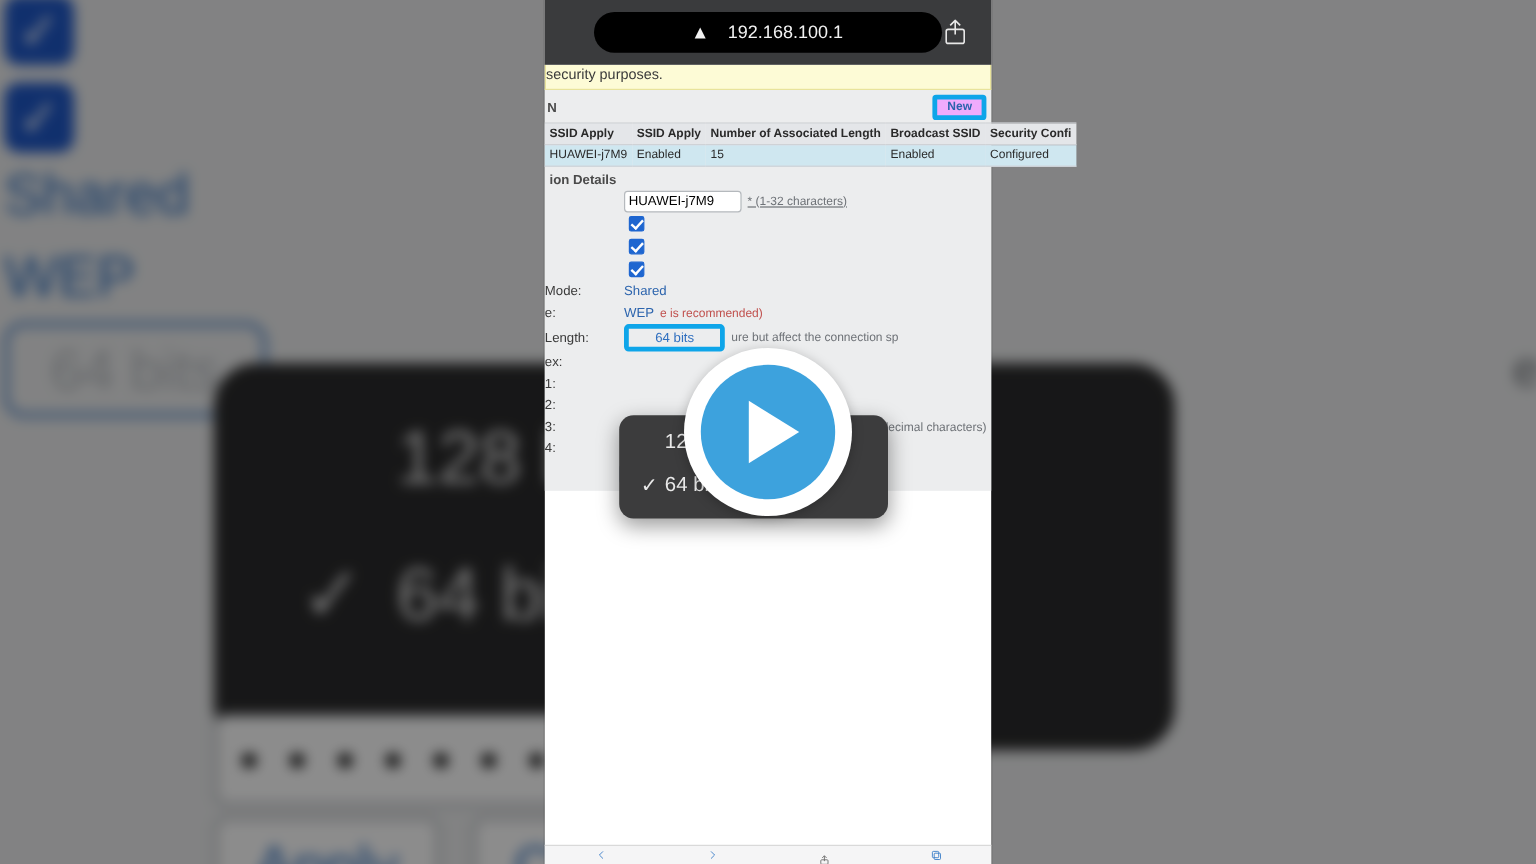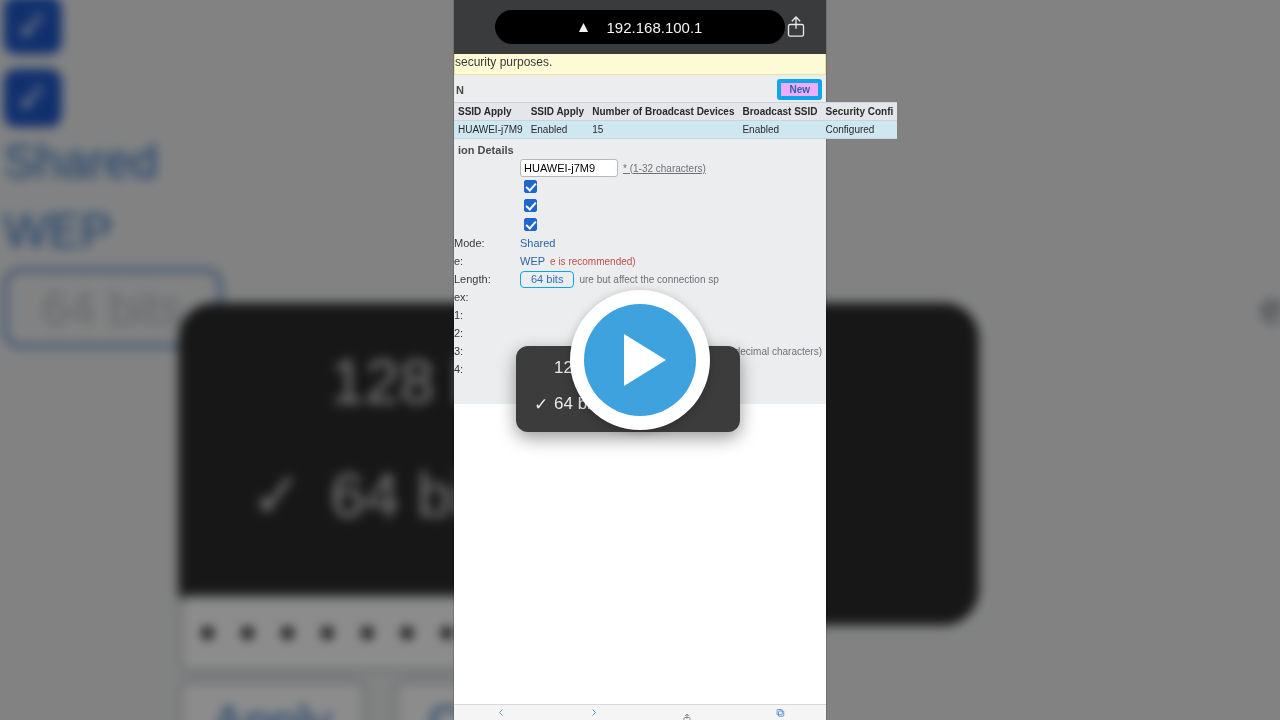--- a/index.html
+++ b/index.html
@@ -43,21 +43,21 @@
   .frow .flab{min-width:62px;color:#3a3a3a;text-align:left;padding-left:0;padding-right:4px;white-space:nowrap;overflow:hidden;}
   .frow .fval{display:flex;align-items:center;gap:5px;}
   .txtin{height:16px;width:90px;border:1px solid #b5b9bd;border-radius:3px;background:#fff;font-size:11px;padding:0 3px;}
   .small-note{color:#6e7277;font-size:10px;text-decoration:underline;}
   .small-red{color:#c0504d;font-size:10px;white-space:nowrap;}
   .small-gray{color:#6e7277;font-size:10px;white-space:nowrap;}
   .ck2{appearance:none;-webkit-appearance:none;width:13px;height:13px;border:1px solid #9aa0a6;border-radius:2px;background:#fff;position:relative;cursor:pointer;}
   .ck2:checked{background:#1e66d0;border-color:#1e66d0;}
   .ck2:checked::after{content:"";position:absolute;left:3px;top:0px;width:4px;height:8px;border:solid #fff;border-width:0 2px 2px 0;transform:rotate(42deg);}
   .linkval{color:#2c64ad;}
-  .selected-pill{border:1px solid #0ea5e9;border-radius:4px;padding:0 10px;color:#2f6fbf;height:15px;display:inline-flex;align-items:center;}
+  .selected-pill{border:4px solid #0ea5e9;border-radius:4px;padding:0 22px;color:#2f6fbf;height:15px;display:inline-flex;align-items:center;}
   .lpw{height:16px;width:90px;border:1px solid #b5b9bd;border-radius:3px;background:#fff;font-size:11px;padding:0 3px;letter-spacing:1px;}
   .btnrow{display:flex;gap:6px;padding:4px 0 0 62px;}
   .btn2{background:#fef9c3;border:1px solid #9fb2cc;border-radius:3px;font-size:11px;color:#2c64ad;padding:1px 8px;cursor:pointer;}
   .copy{font-size:10px;color:#6e7277;padding:8px 4px;border-top:1px solid #d7dadd;}
 
   
   .pop{position:absolute;left:516px;top:346px;width:224px;height:78px;background:#3c3c3d;border-radius:12px;padding:4px 0;z-index:30;box-shadow:0 6px 18px rgba(0,0,0,.4);}
   .pop .popt{height:36px;display:flex;align-items:center;padding:0 18px;color:#e9e9e9;font-size:17px;cursor:pointer;}
   .pop .popt .pchk{width:20px;text-align:left;}
 
@@ -157,21 +157,21 @@
   <div class="grid">
     <div class="sect">
       <span>N</span>
       <span class="newbtn">New</span>
     </div>
     <table class="ssid">
       <tbody>
           <tr>
         <th>SSID Apply</th>
         <th>SSID Apply</th>
-        <th>Number of Broadcast Devices</th>
+        <th>Number of Associated Length</th>
         <th>Broadcast SSID</th>
         <th>Security Confi</th>
       </tr>
       <tr>
         <td>HUAWEI-j7M9</td>
         <td>Enabled</td>
         <td>15</td>
         <td>Enabled</td>
         <td>Configured</td>
       </tr>

